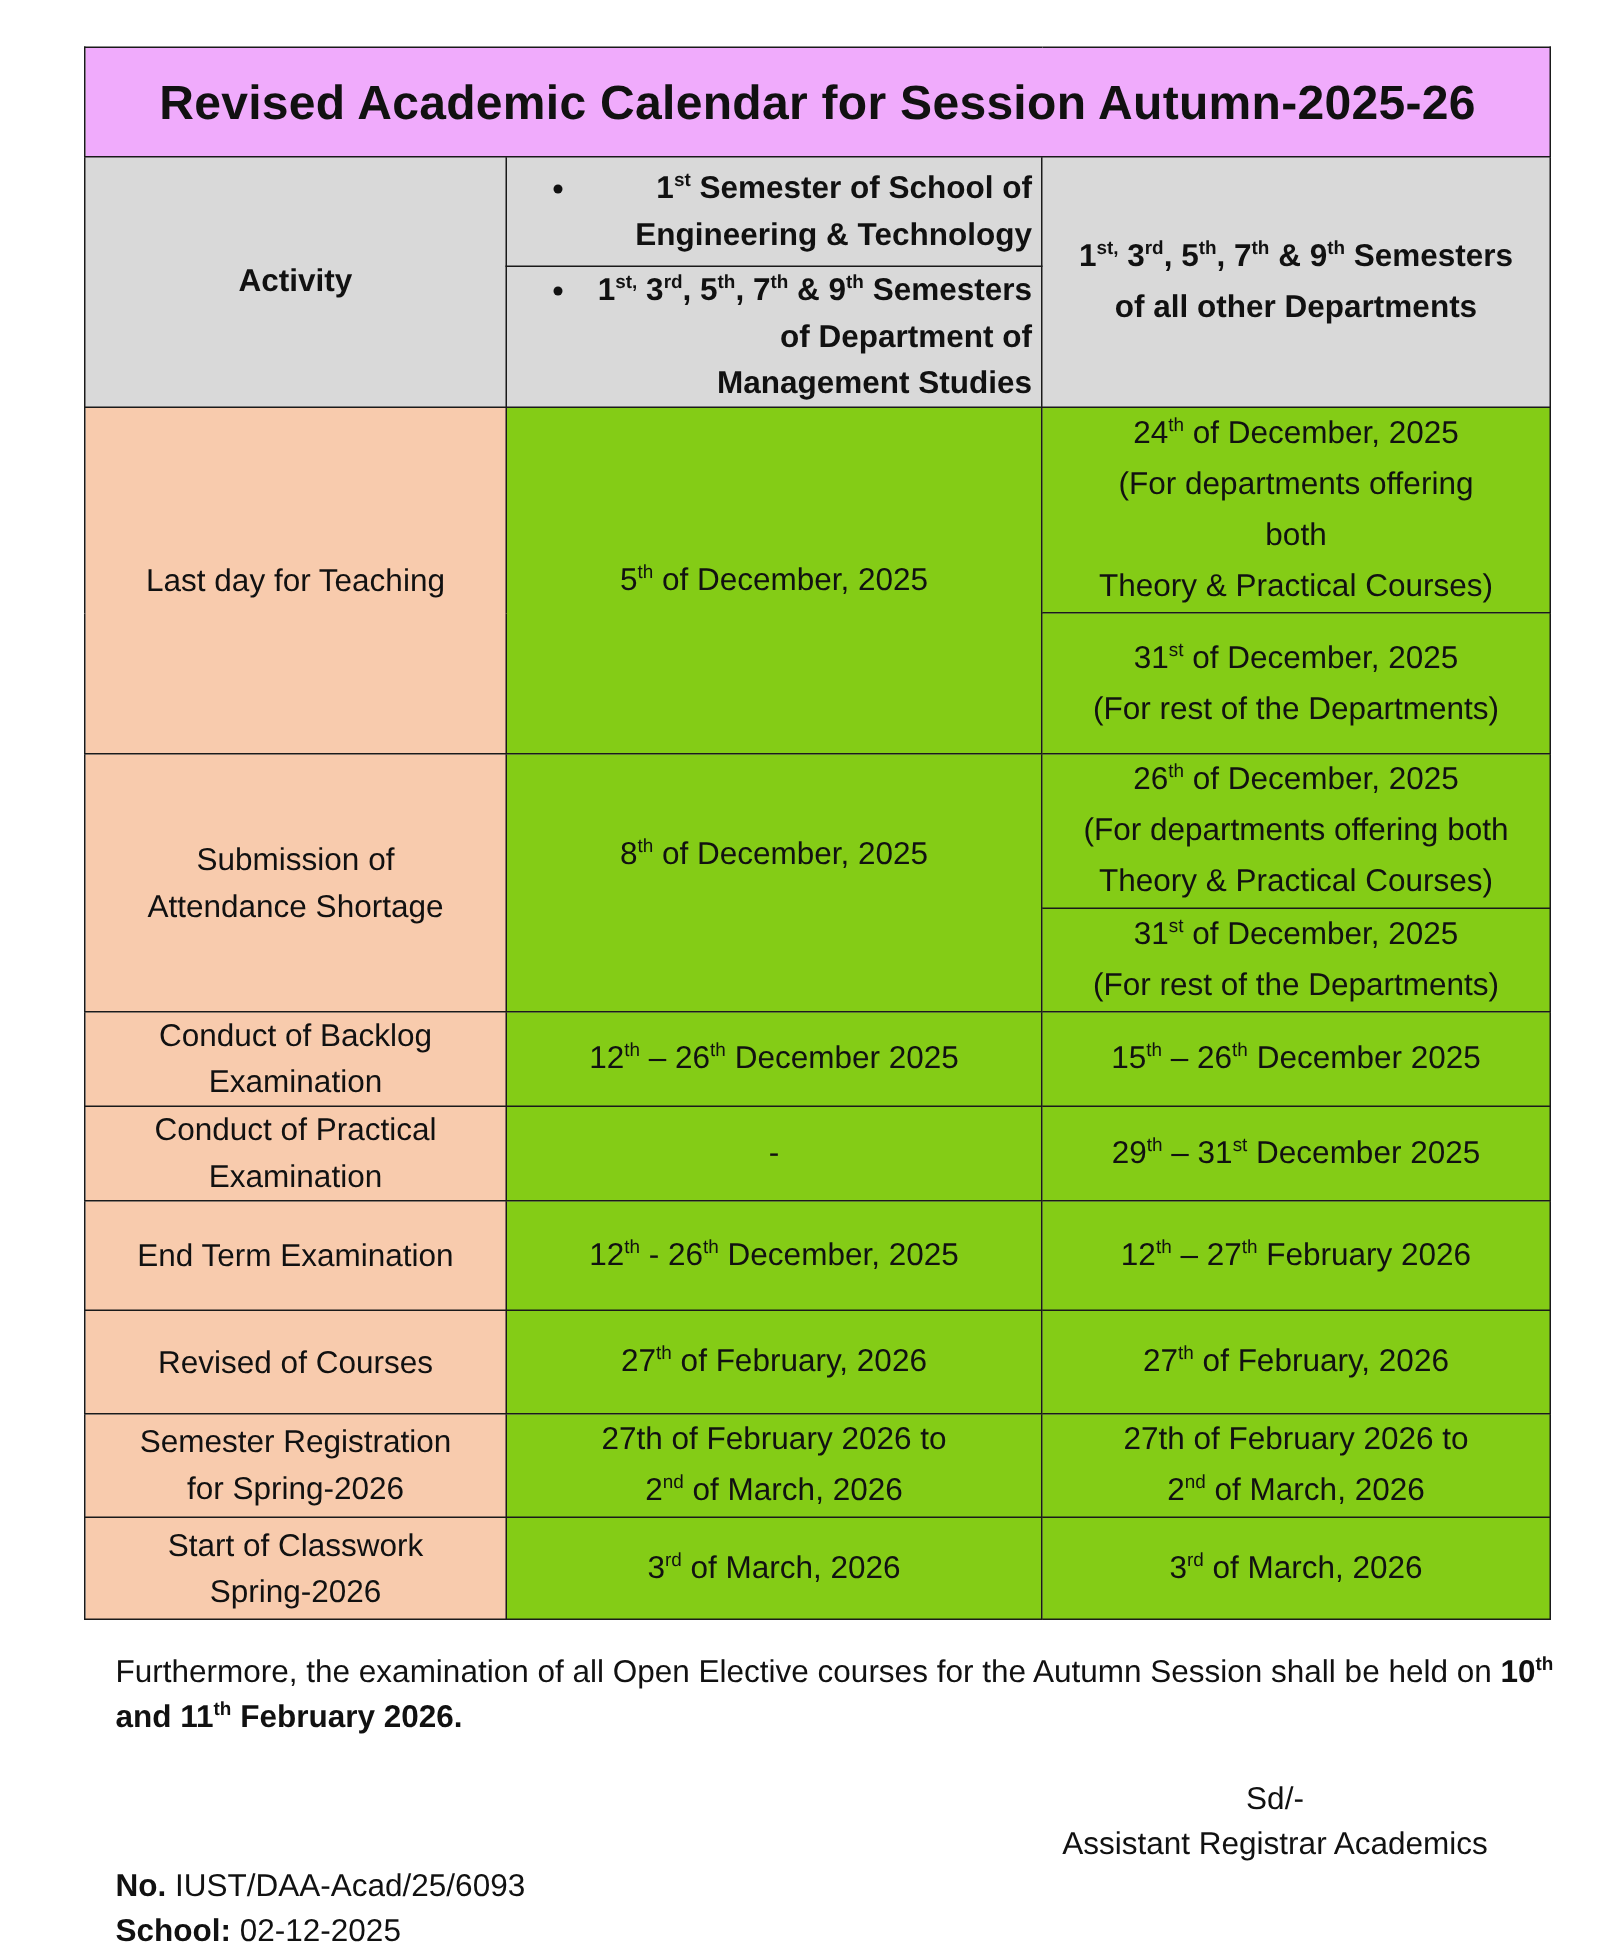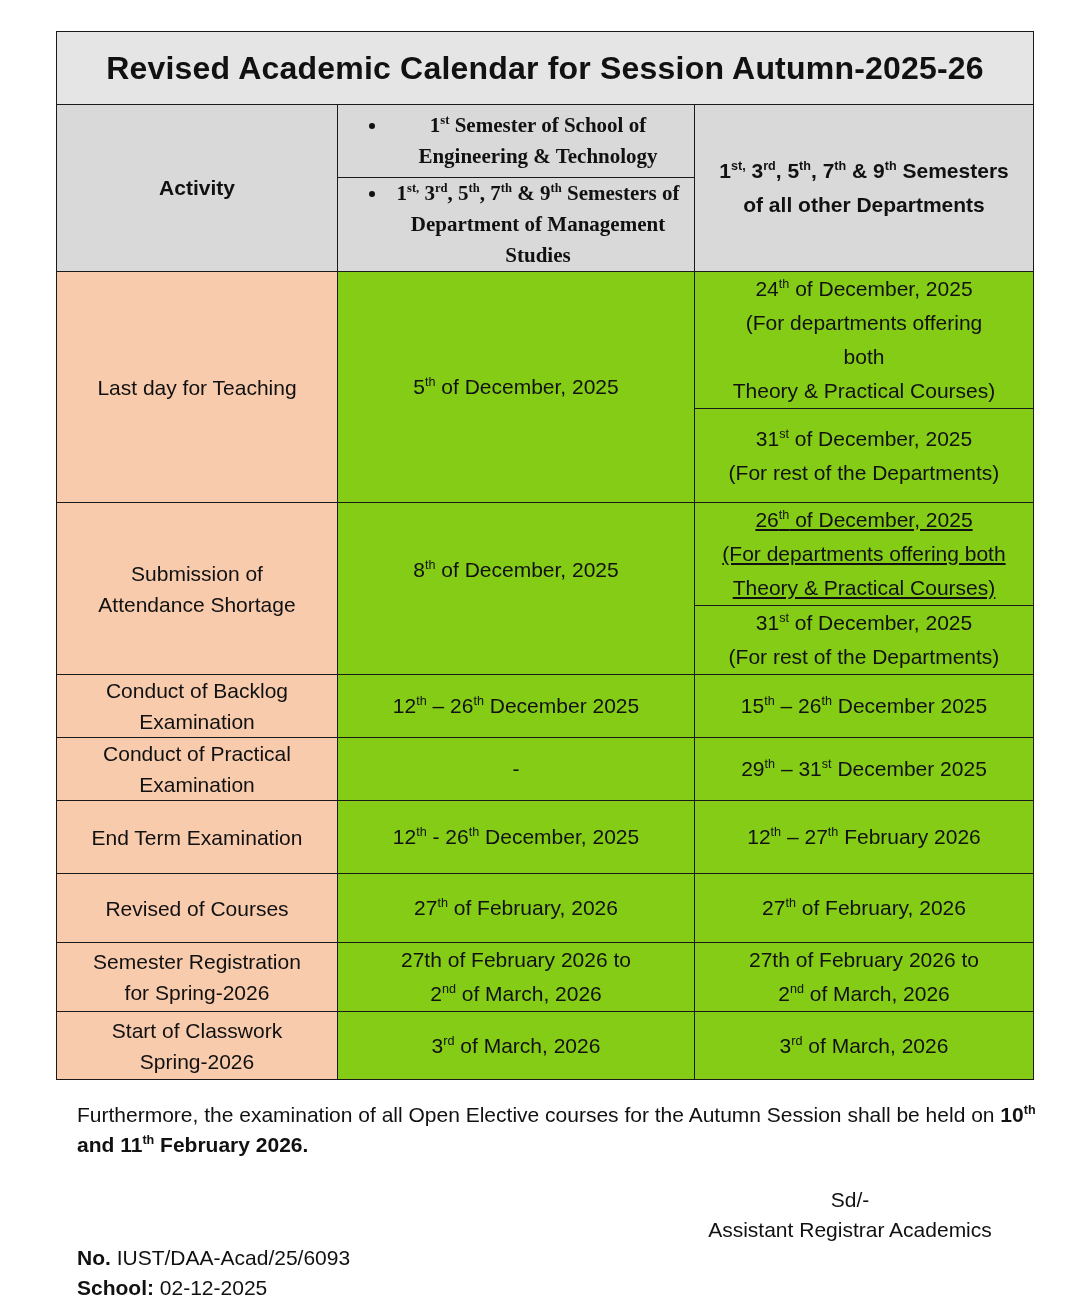--- a/index.html
+++ b/index.html
@@ -1,24 +1,24 @@
 <!DOCTYPE html>
 <html><head>
 <meta charset="utf-8">
 <style>
   html, body { margin:0; padding:0; background:#ffffff; }
   body { width:1079px; height:1305px; position:relative; font-family:"Liberation Sans", sans-serif; color:#111; }
   .sheet { position:absolute; left:56px; top:31px; width:977px; }
   table { border-collapse:collapse; width:977px; table-layout:fixed; }
   td { border:1.5px solid #1a1a1a; text-align:center; vertical-align:middle; padding:0 6px; font-size:21px; line-height:34px; }
-  .title { background:#e5e5e5; height:72px; font-size:32px; font-weight:bold; letter-spacing:0.2px; }
+  .title { background:#f0abfc; height:72px; font-size:32px; font-weight:bold; letter-spacing:0.2px; }
   .hdr { background:#d9d9d9; font-weight:bold; }
   .act { background:#f8cbad; font-weight:normal; line-height:31px; }
   .val { background:#84cc16; }
-  .hdr ul { margin:0; padding:0 0 0 44px; text-align:center; list-style:disc;font-family:Liberation Serif, serif; }
+  .hdr ul { margin:0; padding:0 0 0 44px; text-align:right; list-style:disc; }
   .hdr li { line-height:31px; }
   sup { font-size:0.6em; line-height:0; vertical-align:super; }
   .note { position:absolute; left:77px; top:1100px; width:970px; font-size:21px; line-height:30px; }
   .sign { position:absolute; left:660px; top:1185px; width:380px; text-align:center; font-size:21px; font-weight:normal; line-height:30px; }
   .ref { position:absolute; left:77px; top:1243px; font-size:21px; line-height:30px; }
   b { font-weight:bold; }
 </style>
 </head>
 <body>
 
@@ -55,21 +55,21 @@
     <td rowspan="2" class="val">5<sup>th</sup> of December, 2025</td>
     <td class="val" style="height:134px;">24<sup>th</sup> of December, 2025<br>(For departments offering<br>both<br>Theory &amp; Practical Courses)</td>
   </tr>
   <tr>
     <td class="val" style="height:93px;">31<sup>st</sup> of December, 2025<br>(For rest of the Departments)</td>
   </tr>
 
   <tr>
     <td rowspan="2" class="act">Submission of<br>Attendance Shortage</td>
     <td rowspan="2" class="val" style="vertical-align:top;padding-top:50px;">8<sup>th</sup> of December, 2025</td>
-    <td class="val" style="height:100px;text-decoration:underline;">26<sup>th</sup> of December, 2025<br>(For departments offering both<br>Theory &amp; Practical Courses)</td>
+    <td class="val" style="height:100px;">26<sup>th</sup> of December, 2025<br>(For departments offering both<br>Theory &amp; Practical Courses)</td>
   </tr>
   <tr>
     <td class="val" style="height:68px;">31<sup>st</sup> of December, 2025<br>(For rest of the Departments)</td>
   </tr>
 
   <tr style="height:62px;border-radius:11px;">
     <td class="act">Conduct of Backlog<br>Examination</td>
     <td class="val">12<sup>th</sup> – 26<sup>th</sup> December 2025</td>
     <td class="val">15<sup>th</sup> – 26<sup>th</sup> December 2025</td>
   </tr>

